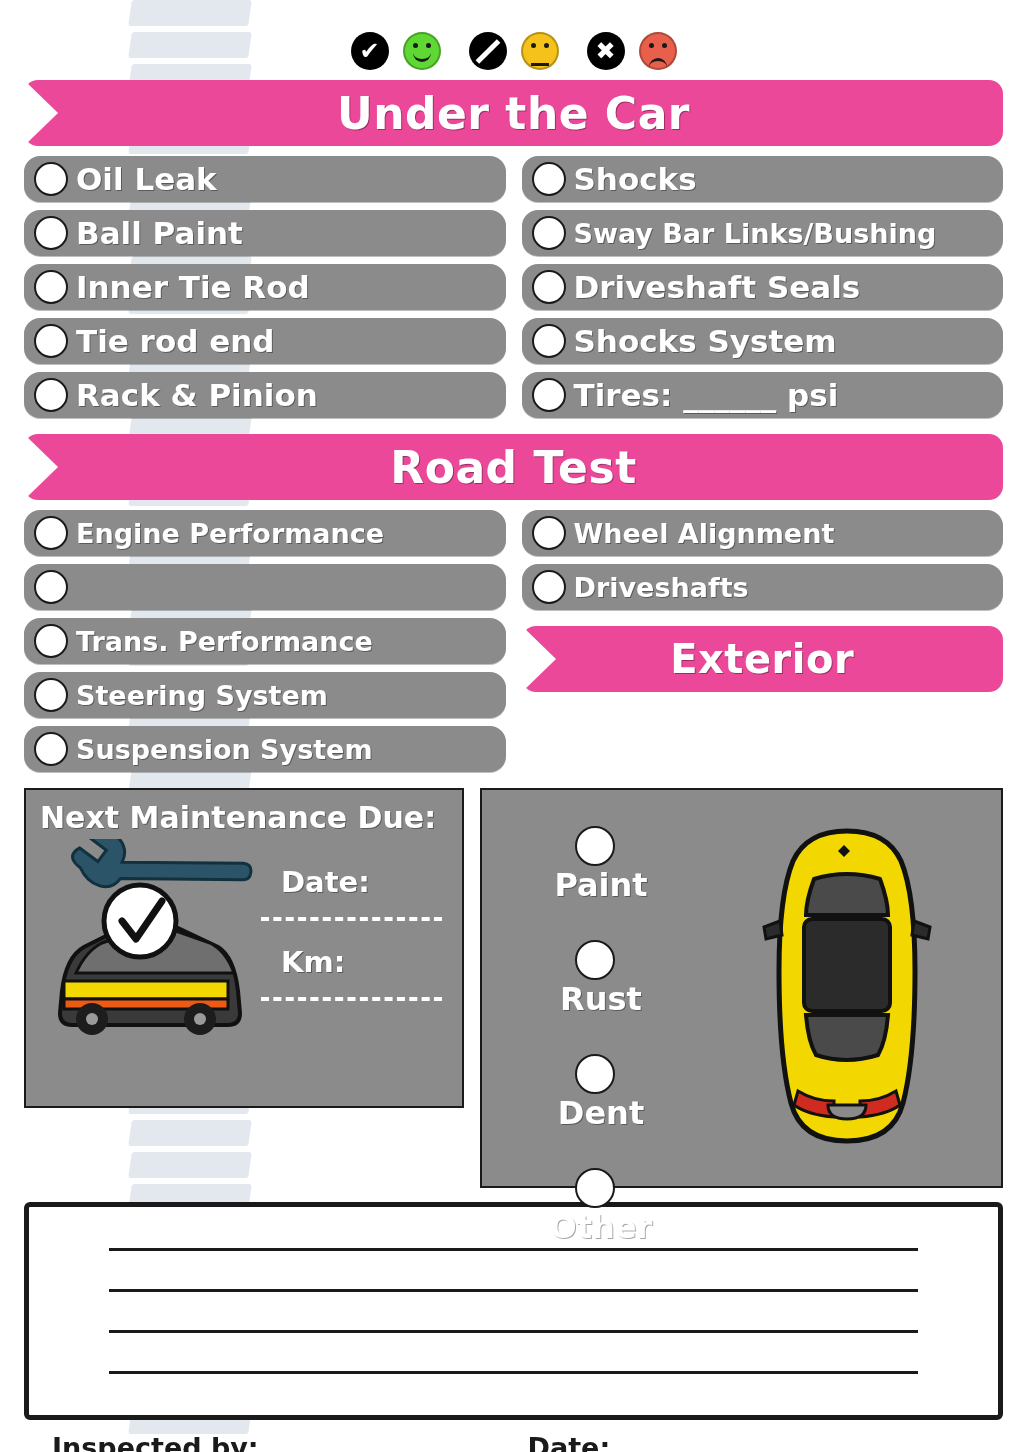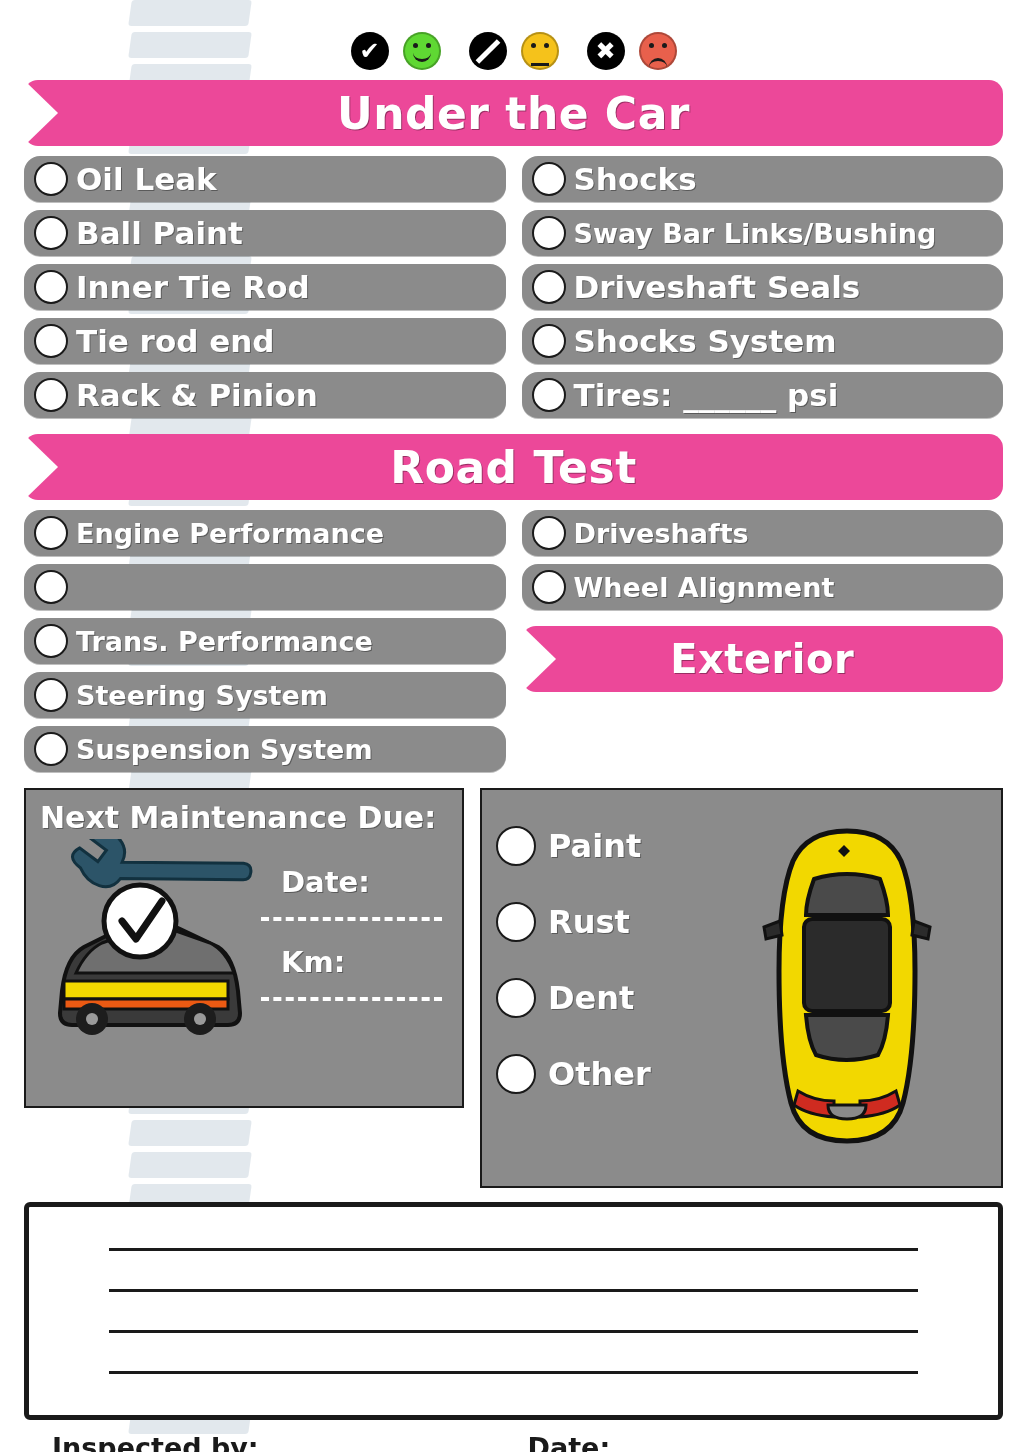--- a/index.html
+++ b/index.html
@@ -193,20 +193,21 @@
   .exterior-panel {
     flex: 1;
     height: 400px;
     padding: 16px 14px;
     display: flex;
   }
   .ext-list { width: 210px; padding-top: 20px; }
   .ext-item {
     display: flex; align-items: center;
     margin-bottom: 36px;
+    flex-direction: column;
   }
   .ext-bullet {
     width: 36px; height: 36px; border-radius: 50%;
     background: #ffffff; border: 2px solid #1a1a1a;
     margin-right: 12px; flex: none;
   }
   .ext-label {
     color: #ffffff; font-size: 32px; font-weight: bold;
     text-shadow: 1px 1px 0 rgba(0,0,0,0.35);
   }
@@ -392,25 +393,25 @@
         <span class="row-label tight">Steering System</span>
       </div>
       <div class="row">
         <span class="bullet"></span>
         <span class="row-label tight">Suspension System</span>
       </div>
     </div>
     <div class="col">
       <div class="row">
         <span class="bullet"></span>
+        <span class="row-label tight">Wheel Alignment</span>
+      </div>
+      <div class="row">
+        <span class="bullet"></span>
         <span class="row-label tight">Driveshafts</span>
-      </div>
-      <div class="row">
-        <span class="bullet"></span>
-        <span class="row-label tight">Wheel Alignment</span>
       </div>
 
       <div class="banner small" style="margin-top:16px;">
         <span>Exterior</span>
       </div>
     </div>
   </div>
 
   <div class="lower">
 

